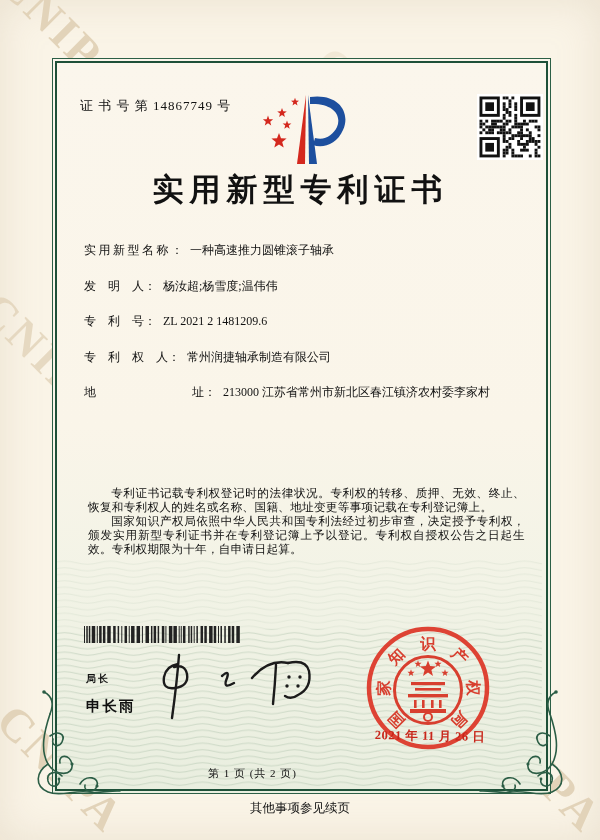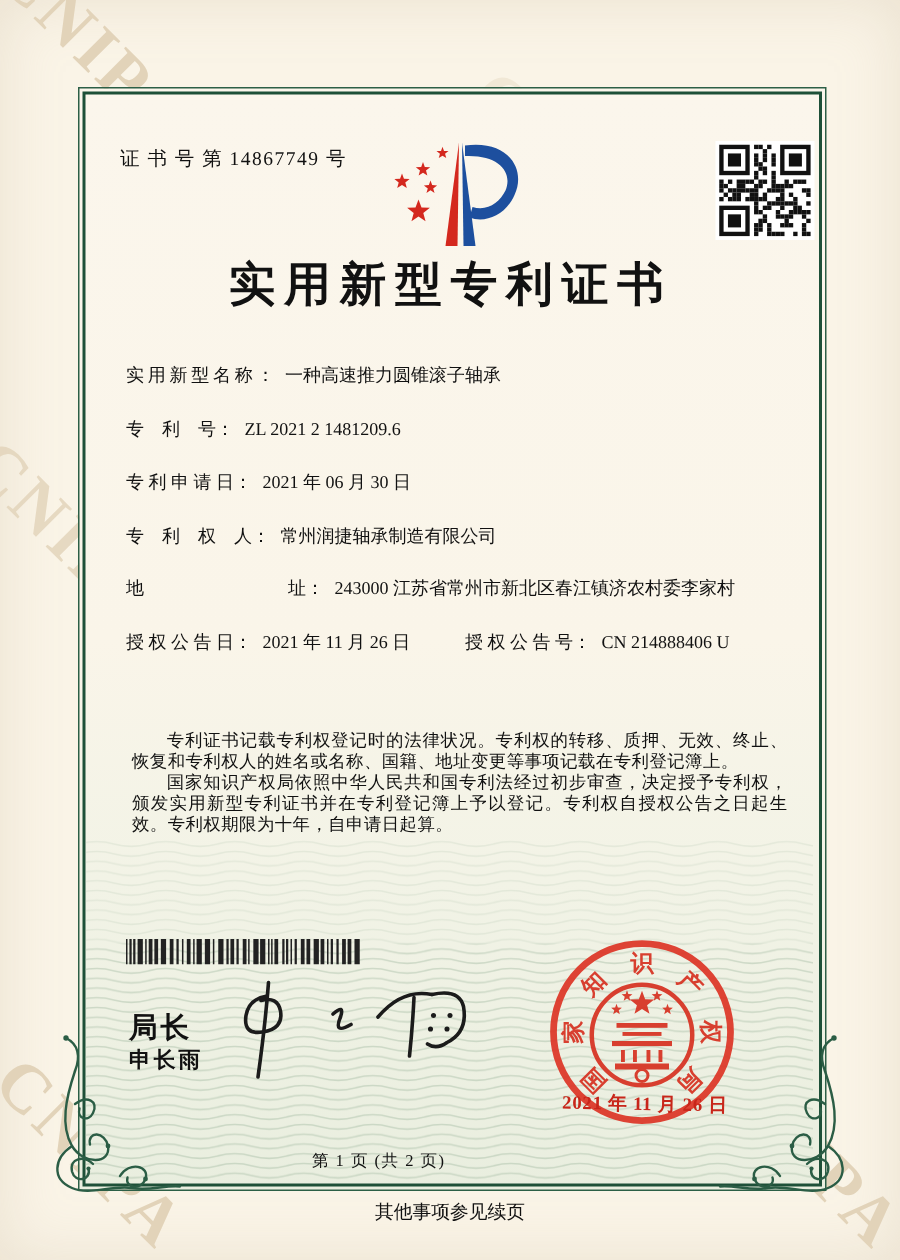--- a/index.html
+++ b/index.html
@@ -28,21 +28,21 @@
   .fields{position:absolute;left:84px;top:242px;width:450px;z-index:3;font-size:12px;}
   .frow{height:35.6px;position:relative;white-space:nowrap;}
   .flabel{display:inline-block;}
   .fname{letter-spacing:2.5px;}
   .fvalue{margin-left:7px;}
   .fgroup2{position:absolute;left:226px;top:0;}
   .paras{position:absolute;left:88px;top:487px;width:437px;z-index:3;
          font-size:11.6px;line-height:14px;text-align:justify;letter-spacing:.3px;}
   .paras p{margin:0;text-indent:2em;}
   .barcode{position:absolute;left:84px;top:626px;z-index:3;}
-  .sig-title{position:absolute;left:86px;top:672px;font-size:19px;font-weight:600;z-index:3;letter-spacing:2px;}
+  .sig-title{position:absolute;left:86px;top:672px;font-size:10px;font-weight:600;z-index:3;letter-spacing:2px;}
   .sig-name{position:absolute;left:86px;top:697px;font-size:14.5px;font-weight:600;z-index:3;letter-spacing:2px;}
   .signature{position:absolute;left:146px;top:650px;z-index:3;}
   .seal{position:absolute;left:364px;top:624px;z-index:4;opacity:.93;}
   .sealchar{font-size:15.5px;font-weight:bold;fill:#d73222;text-anchor:middle;
             dominant-baseline:central;font-family:"Liberation Serif","DejaVu Serif",serif;}
   .seal-date{position:absolute;left:364px;top:728px;width:132px;text-align:center;z-index:5;
              font-size:12.5px;font-weight:bold;color:#c8261a;letter-spacing:.5px;transform:rotate(1deg);}
   .pagefoot{position:absolute;left:52px;top:766px;width:401px;text-align:center;
             font-size:11px;letter-spacing:1px;z-index:3;}
   .note{position:absolute;left:0;top:800px;width:600px;text-align:center;font-size:12.5px;z-index:3;}
@@ -265,36 +265,30 @@
       <rect x="7.3" y="47.9" width="8.7" height="8.7" fill="#111"></rect>
     </svg>
 
   <div class="title">实用新型专利证书</div>
 
   <div class="fields">
     <div class="frow">
       <span class="flabel fname">实用新型名称</span><span class="fcolon">：</span><span class="fvalue">一种高速推力圆锥滚子轴承</span>
     </div>
     <div class="frow">
+      <span class="flabel">发　明　人</span><span class="fcolon">：</span><span class="fvalue">杨汝超;杨雪度;温伟伟</span>
+    </div>
+    <div class="frow">
       <span class="flabel">专　利　号</span><span class="fcolon">：</span><span class="fvalue">ZL 2021 2 1481209.6</span>
     </div>
     <div class="frow">
-      <span class="flabel">专 利 申 请 日</span><span class="fcolon">：</span><span class="fvalue">2021 年 06 月 30 日</span>
-    </div>
-    <div class="frow">
       <span class="flabel">专　利　权　人</span><span class="fcolon">：</span><span class="fvalue">常州润捷轴承制造有限公司</span>
     </div>
     <div class="frow">
-      <span class="flabel">地　　　　　　　　址</span><span class="fcolon">：</span><span class="fvalue">243000 江苏省常州市新北区春江镇济农村委李家村</span>
-    </div>
-    <div class="frow">
-      <span class="flabel">授 权 公 告 日</span><span class="fcolon">：</span><span class="fvalue">2021 年 11 月 26 日</span>
-      <span class="fgroup2">
-        <span class="flabel">授 权 公 告 号</span><span class="fcolon">：</span><span class="fvalue">CN 214888406 U</span>
-      </span>
+      <span class="flabel">地　　　　　　　　址</span><span class="fcolon">：</span><span class="fvalue">213000 江苏省常州市新北区春江镇济农村委李家村</span>
     </div>
   </div>
 
   <div class="paras">
     <p>专利证书记载专利权登记时的法律状况。专利权的转移、质押、无效、终止、恢复和专利权人的姓名或名称、国籍、地址变更等事项记载在专利登记簿上。</p>
     <p>国家知识产权局依照中华人民共和国专利法经过初步审查，决定授予专利权，颁发实用新型专利证书并在专利登记簿上予以登记。专利权自授权公告之日起生效。专利权期限为十年，自申请日起算。</p>
   </div>
 
   <svg class="barcode" id="bcSvg" width="158" height="17" viewBox="0 0 158 17">
       <rect x="0" y="0" width="1" height="17" fill="#222"></rect>

